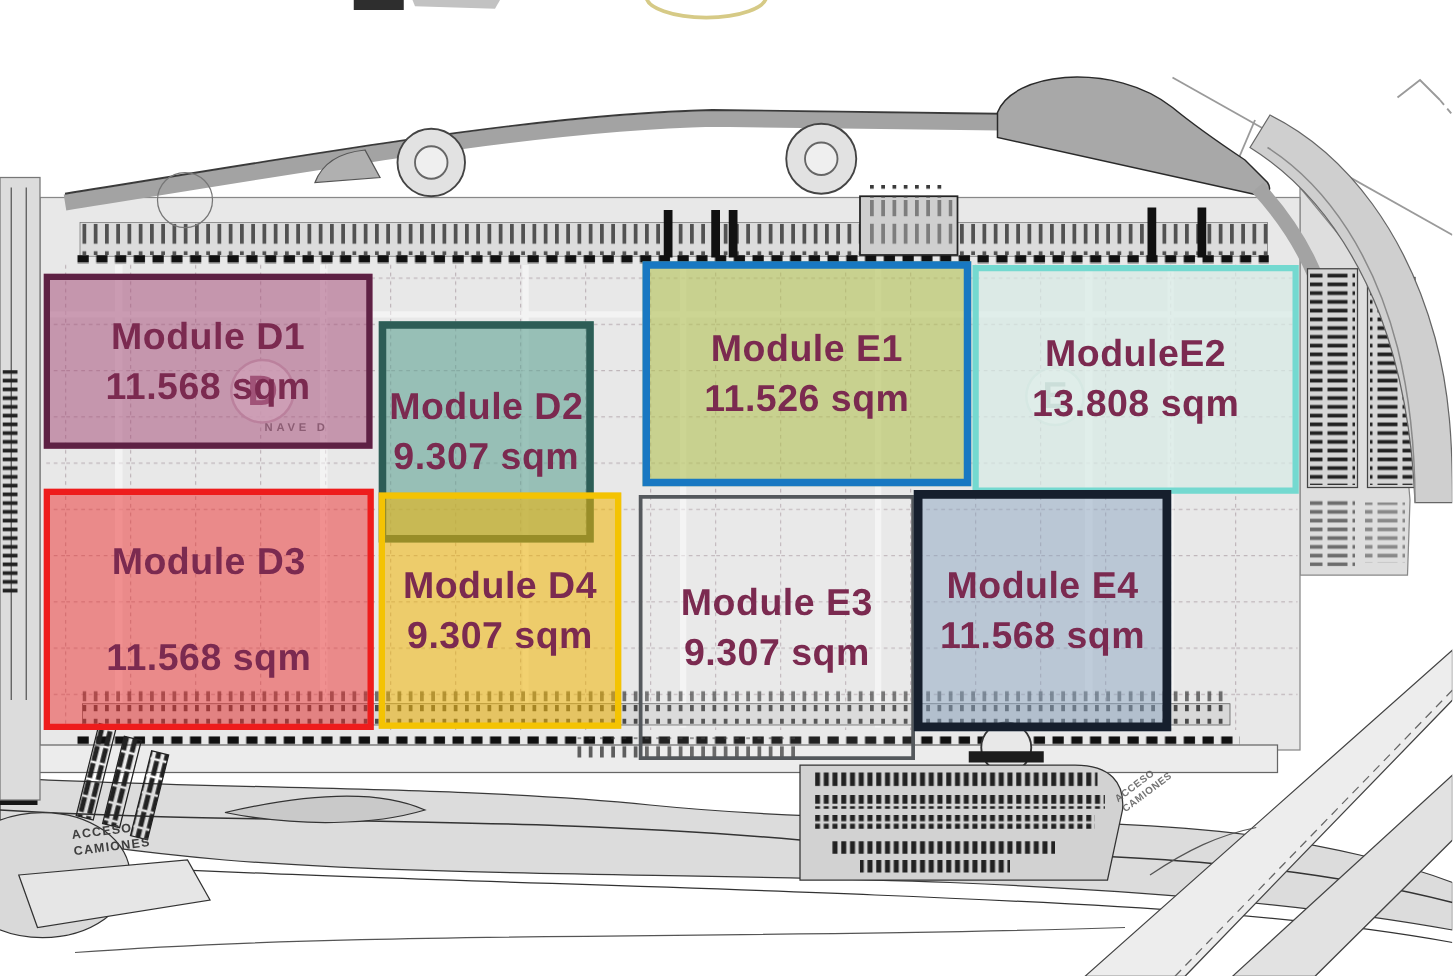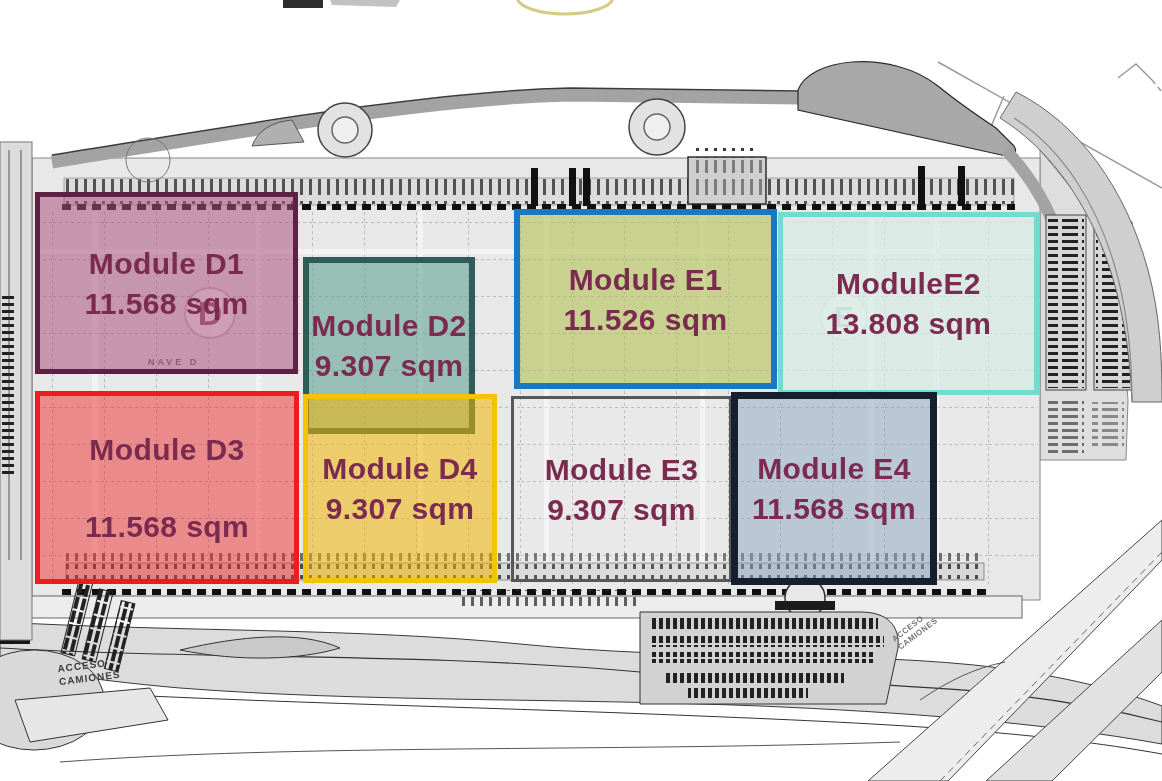--- a/index.html
+++ b/index.html
@@ -7,38 +7,38 @@
          font-family:"Liberation Sans",sans-serif;}
   #plan-svg{position:absolute;left:0;top:0;z-index:1;}
   
   .badge{position:absolute;z-index:2;border-radius:50%;display:flex;align-items:center;
          justify-content:center;font-weight:700;}
   #badge-d{left:184px;top:287px;width:48px;height:48px;background:rgba(255,255,255,.78);
            border:2px solid rgba(200,170,185,.8);font-size:34px;color:rgba(140,66,100,.9);}
   #badge-e{left:820px;top:293px;width:44px;height:44px;background:rgba(255,255,255,.45);
            border:2px solid rgba(190,210,205,.6);font-size:30px;color:rgba(150,175,170,.75);}
   .plan-caption{position:absolute;z-index:2;color:#6b6b6b;font-weight:700;}
-  #nave-d{left:148px;top:337px;width:96px;text-align:left;font-size:9px;letter-spacing:3px;margin-top:20px;}
+  #nave-d{left:167px;top:337px;width:96px;text-align:right;font-size:9px;letter-spacing:3px;}
   #access-label-1{left:58px;top:658px;width:86px;font-size:10px;line-height:1.25;color:#3f3f3f;
                   transform:rotate(-7deg);letter-spacing:1px;}
   #access-label-2{left:890px;top:615px;width:64px;font-size:8px;line-height:1.3;color:#5c5c5c;
                   transform:rotate(-37deg);opacity:.85;letter-spacing:.5px;}
   
   .module{position:absolute;z-index:3;box-sizing:border-box;border-style:solid;
           display:flex;flex-direction:column;align-items:center;justify-content:center;gap:7px;
           font-weight:600;font-size:30px;line-height:1.1;letter-spacing:.4px;
           color:var(--label-color,#7b2a50);}
   .module span{display:block;text-align:center;}
-  .m-d1{left:35px;top:192px;width:263px;height:182px;}
+  .m-d1{left:35px;top:219px;width:263px;height:140px;}
   .m-d2{left:303px;top:211px;width:172px;height:177px;margin-top:46px;}
   .m-e1{left:514px;top:209px;width:263px;height:180px;}
   .m-e2{left:778px;top:212px;width:261px;height:183px;}
   .m-d3{left:35px;top:391px;width:264px;height:193px;}
   .m-d4{left:303px;top:394px;width:194px;height:189px;}
-  .m-e3{left:511px;top:396px;width:221px;height:186px;}
+  .m-e3{left:511px;top:396px;width:221px;height:212px;}
   .m-e4{left:731px;top:392px;width:206px;height:193px;}
 </style>
 </head>
 <body>
 
 <div id="stage">
 
   <svg id="plan-svg" width="1162" height="781" viewBox="0 0 1162 781">
     <defs>
       <pattern id="tickV" width="9" height="22" patternUnits="userSpaceOnUse">

